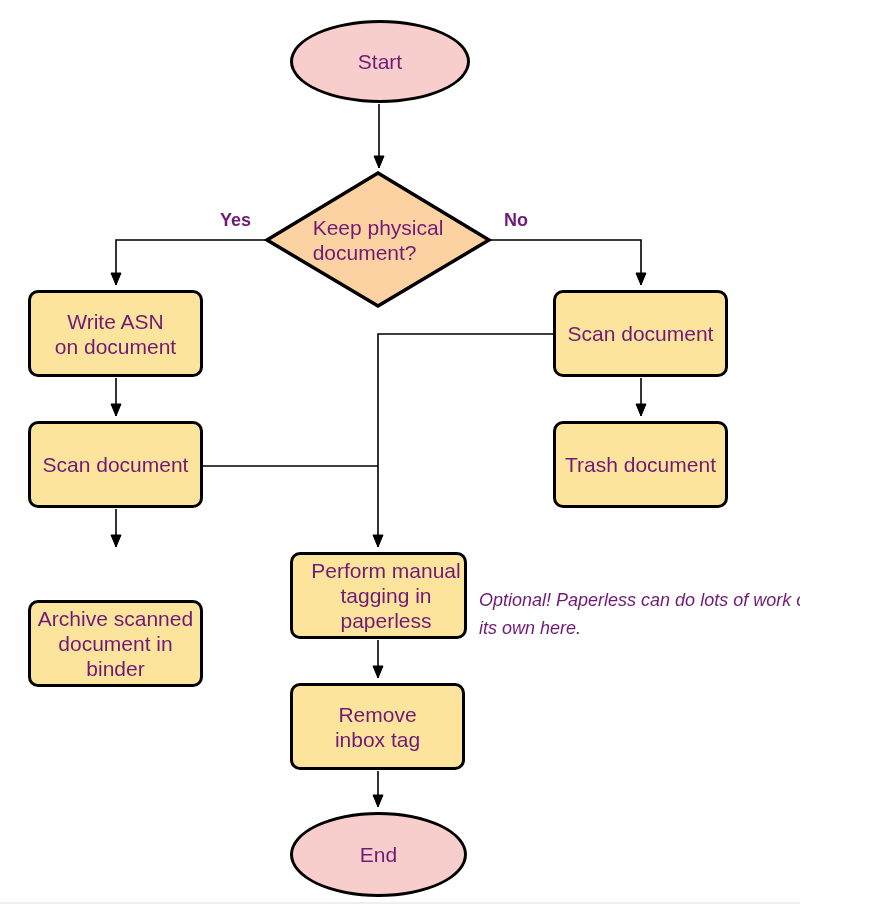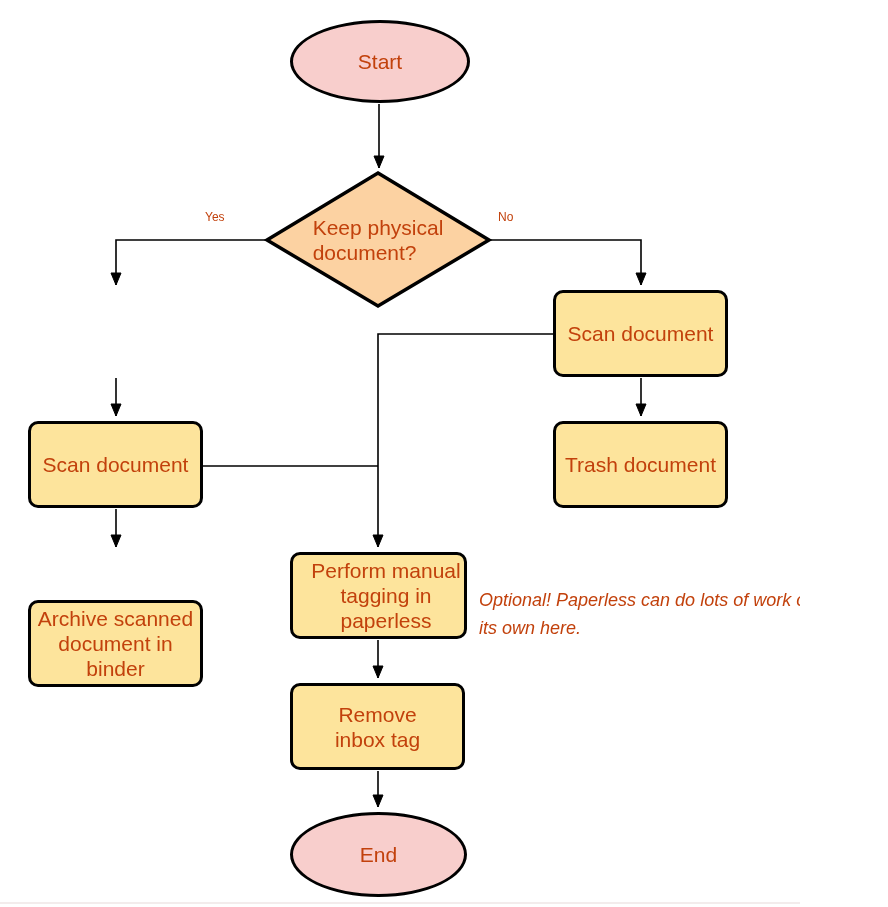--- a/index.html
+++ b/index.html
@@ -1,30 +1,30 @@
 <!DOCTYPE html>
 <html><head>
 <meta charset="utf-8">
 <style>
   html,body{margin:0;padding:0;background:#ffffff;}
   .canvas{
     position:relative;width:800px;height:907px;background:#ffffff;overflow:hidden;
-    font-family:"Liberation Sans","DejaVu Sans",sans-serif;color:#c2410c;
+    font-family:"Liberation Sans","DejaVu Sans",sans-serif;color:#701a75;
   }
   .edge-layer{position:absolute;left:0;top:0;width:888px;height:907px;}
   .node{
     position:absolute;display:flex;align-items:center;justify-content:center;
     text-align:center;font-size:21px;line-height:25px;white-space:pre-line;
     box-sizing:border-box;
   }
   .rect{border:3px solid #000;border-radius:10px;}
   .ellipse{border:3px solid #000;border-radius:50%;}
   .diamond-label{position:absolute;display:flex;align-items:center;justify-content:center;
     font-size:21px;line-height:25px;white-space:pre-line;}
-  .edge-label{position:absolute;font-size:12px;text-align:left;}
+  .edge-label{position:absolute;font-size:18px;text-align:right;font-weight:bold;}
   .note{position:absolute;font-size:18px;line-height:28px;font-style:italic;white-space:pre-line;}
   .bottom-hairline{position:absolute;left:0;top:902px;width:888px;height:2px;background:#f3ecec;}
 </style>
 </head>
 <body>
 
 <div class="canvas">
 
   <svg class="edge-layer" width="888" height="907">
     <defs>
@@ -50,22 +50,26 @@
   <div class="node ellipse" style="left: 290px; top: 20px; width: 180px; height: 83px; background-color: rgb(248, 206, 204);">
     <span>Start</span>
   </div>
 
   <div class="diamond-label" style="left:288px;top:203px;width:180px;height:74px">
     <span>Keep physical
 document?</span>
   </div>
 
   <span class="edge-label" style="left:205px;top:210px;width:46px">Yes</span>
-  <span class="edge-label" style="left:498px;top:210px;width:46px">No</span>
+  <span class="edge-label" style="left:482px;top:210px;width:46px">No</span>
 
+  <div class="node rect" style="left: 28px; top: 290px; width: 175px; height: 87px; background-color: rgb(253, 228, 156);">
+    <span>Write ASN
+on document</span>
+  </div>
 
   <div class="node rect" style="left: 28px; top: 421px; width: 175px; height: 87px; background-color: rgb(253, 228, 156);">
     <span>Scan document</span>
   </div>
 
   <div class="node rect" style="left: 28px; top: 552px; width: 175px; height: 87px; background-color: rgb(253, 228, 156); margin-top: 48px;">
     <span>Archive scanned
 document in
 binder</span>
   </div>

